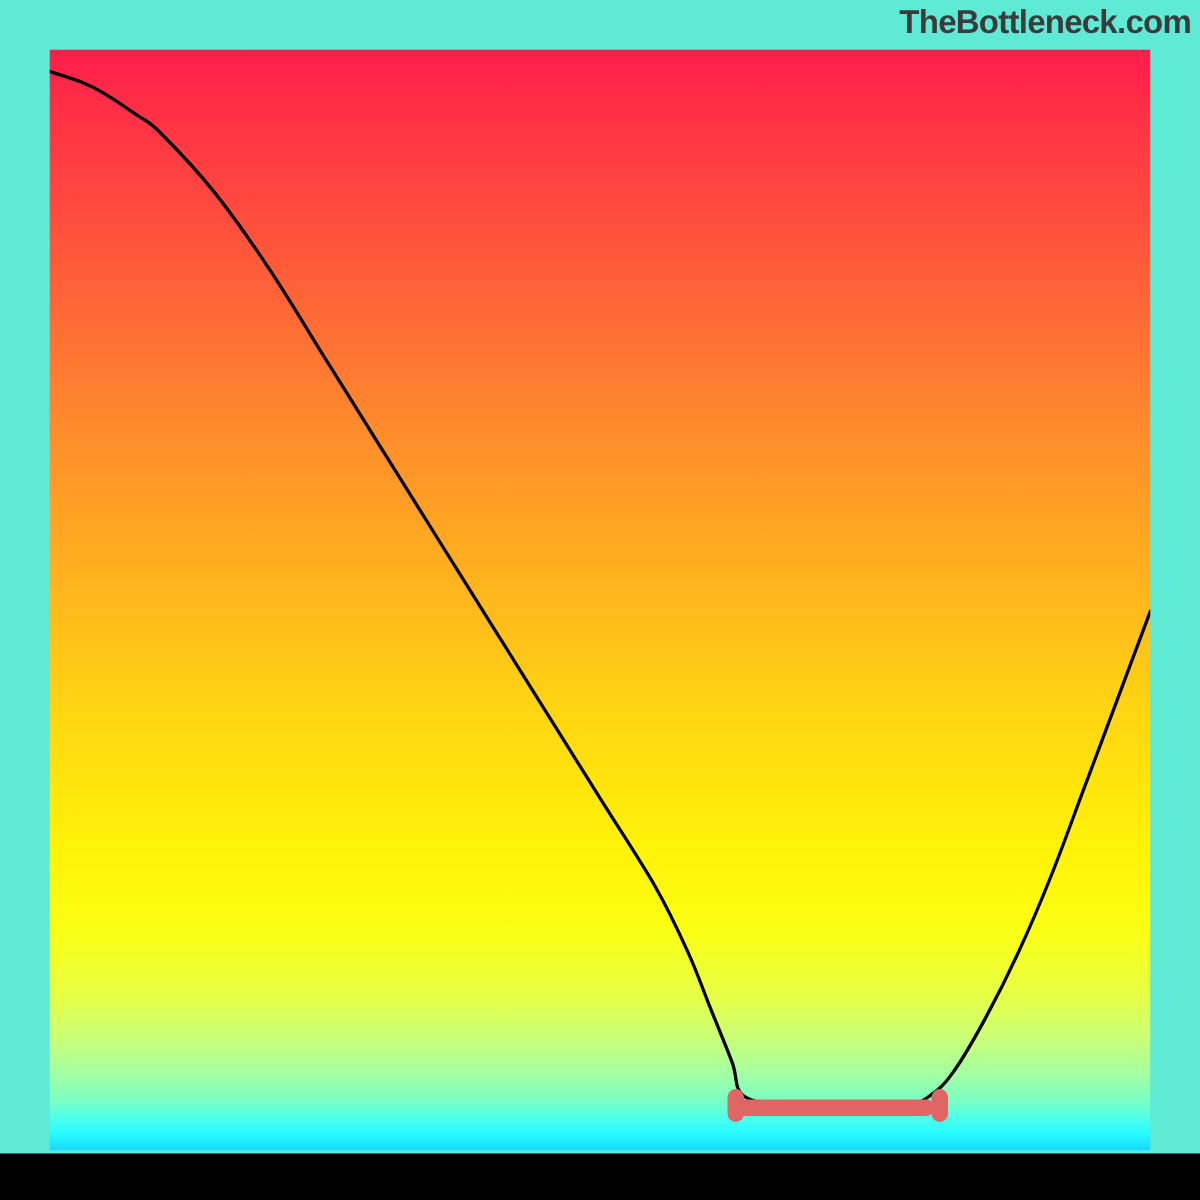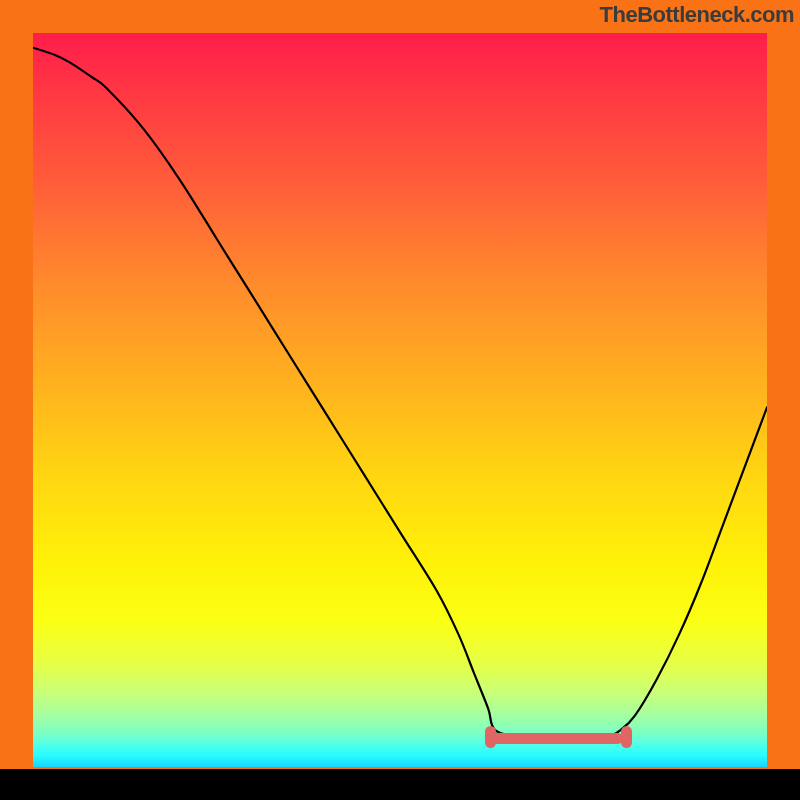--- a/index.html
+++ b/index.html
@@ -8,21 +8,21 @@
     width: 800px;
     height: 800px;
     background: #000;
     font-family: Arial, Helvetica, sans-serif;
     overflow: hidden;
   }
   .frame {
     position: relative;
     width: 800px;
     height: 769px;
-    background: #f97316;
+    background: #5eead4;
   }
   .watermark {
     position: absolute;
     top: 2px;
     right: 6px;
     font-size: 22px;
     font-weight: 600;
     color: #3b3b3b;
     letter-spacing: -0.5px;
     z-index: 5;

